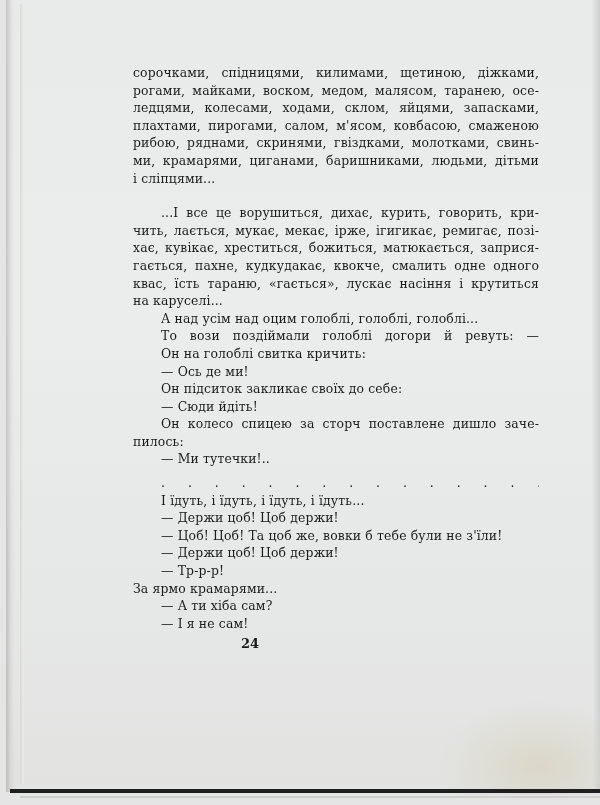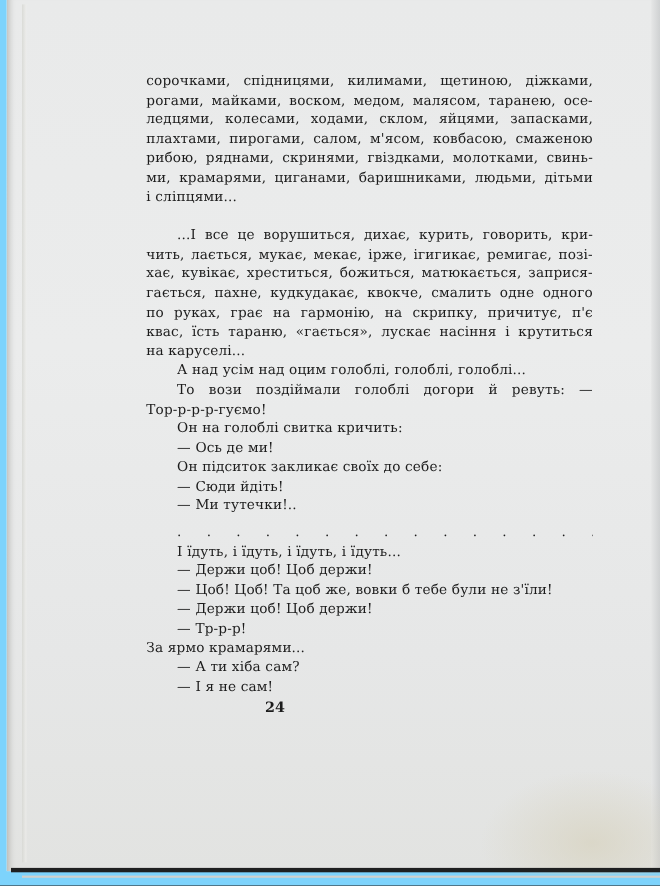--- a/index.html
+++ b/index.html
@@ -4,21 +4,21 @@
   <style>
     html, body {
       margin: 0; padding: 0;
       width: 600px; height: 805px;
       overflow: hidden;
       background: #2c2e30;
     }
     .scan {
       position: relative;
       width: 600px; height: 805px;
-      background: #7dd3fc;
+      background: #e5e5e5;
       overflow: hidden;
     }
     .page {
       position: absolute;
       left: 6px; top: 0;
       width: 594px; height: 792px;
       background: linear-gradient(180deg, #e9eaea 0%, #ebecec 40%, #e6e7e7 75%, #e2e3e1 100%);
       box-shadow: inset 8px 0 6px -6px rgba(90,90,80,0.35);
     }
     .page-fold {
@@ -112,35 +112,37 @@
       <span class="justify-line">плахтами, пирогами, салом, м'ясом, ковбасою, смаженою</span>
       <span class="justify-line">рибою, ряднами, скринями, гвіздками, молотками, свинь-</span>
       <span class="justify-line">ми, крамарями, циганами, баришниками, людьми, дітьми</span>
       <span class="line">і сліпцями...</span>
     </p>
     <p class="para">
       <span class="justify-line indent" style="padding-left:28px;text-indent:0">...І все це ворушиться, дихає, курить, говорить, кри-</span>
       <span class="justify-line">чить, лається, мукає, мекає, ірже, ігигикає, ремигає, позі-</span>
       <span class="justify-line">хає, кувікає, хреститься, божиться, матюкається, заприся-</span>
       <span class="justify-line">гається, пахне, кудкудакає, квокче, смалить одне одного</span>
-      <span class="justify-line">по руках, грає на гармонію, на скрипку, причитує, п'є</span>
       <span class="justify-line">квас, їсть тараню, «гається», лускає насіння і крутиться</span>
       <span class="line">на каруселі...</span>
     </p>
     <p class="para dialog">А над усім над оцим голоблі, голоблі, голоблі...</p>
     <p class="para">
       <span class="justify-line" style="padding-left:28px">То вози поздіймали голоблі догори й ревуть: —</span>
-      <span class="line">Тор-р-р-р-гуємо!</span>
     </p>
     <div class="para dialog">
       <span class="line">Он на голоблі свитка кричить:</span>
       <span class="line">— Ось де ми!</span>
       <span class="line">Он підситок закликає своїх до себе:</span>
       <span class="line">— Сюди йдіть!</span>
     </div>
+    <p class="para">
+      <span class="justify-line" style="padding-left:28px">Он колесо спицею за сторч поставлене дишло заче-</span>
+      <span class="line">пилось:</span>
+    </p>
     <div class="para dialog">
       <span class="line">— Ми тутечки!..</span>
     </div>
     <span class="dots">. . . . . . . . . . . . . . . . . . . .</span>
     <div class="para dialog">
       <span class="line">І їдуть, і їдуть, і їдуть, і їдуть...</span>
       <span class="line">— Держи цоб! Цоб держи!</span>
       <span class="line">— Цоб! Цоб! Та цоб же, вовки б тебе були не з'їли!</span>
       <span class="line">— Держи цоб! Цоб держи!</span>
       <span class="line">— Тр-р-р!</span>

